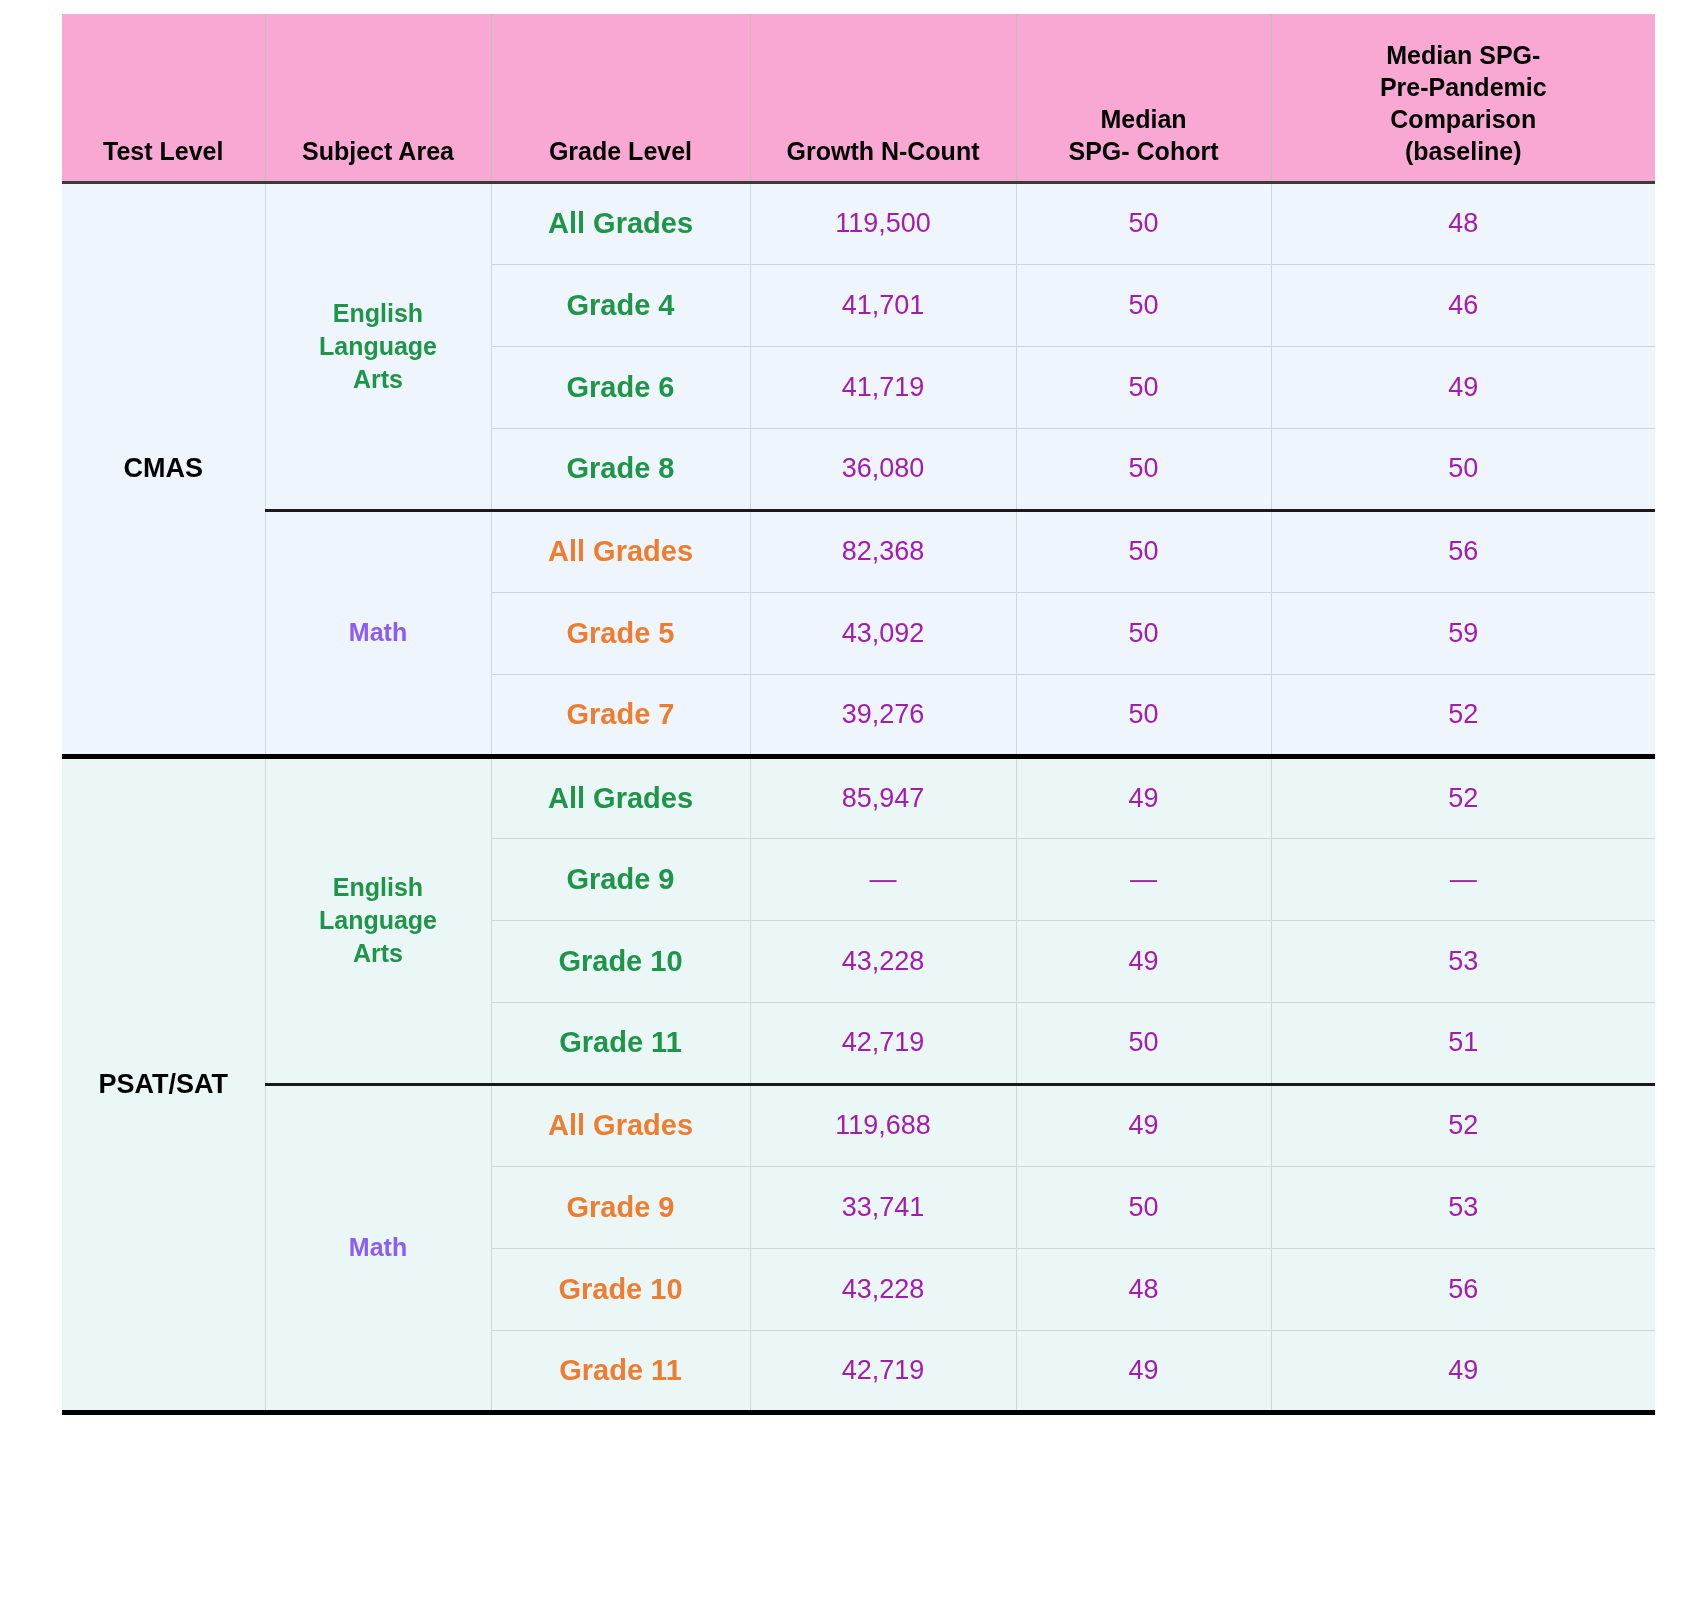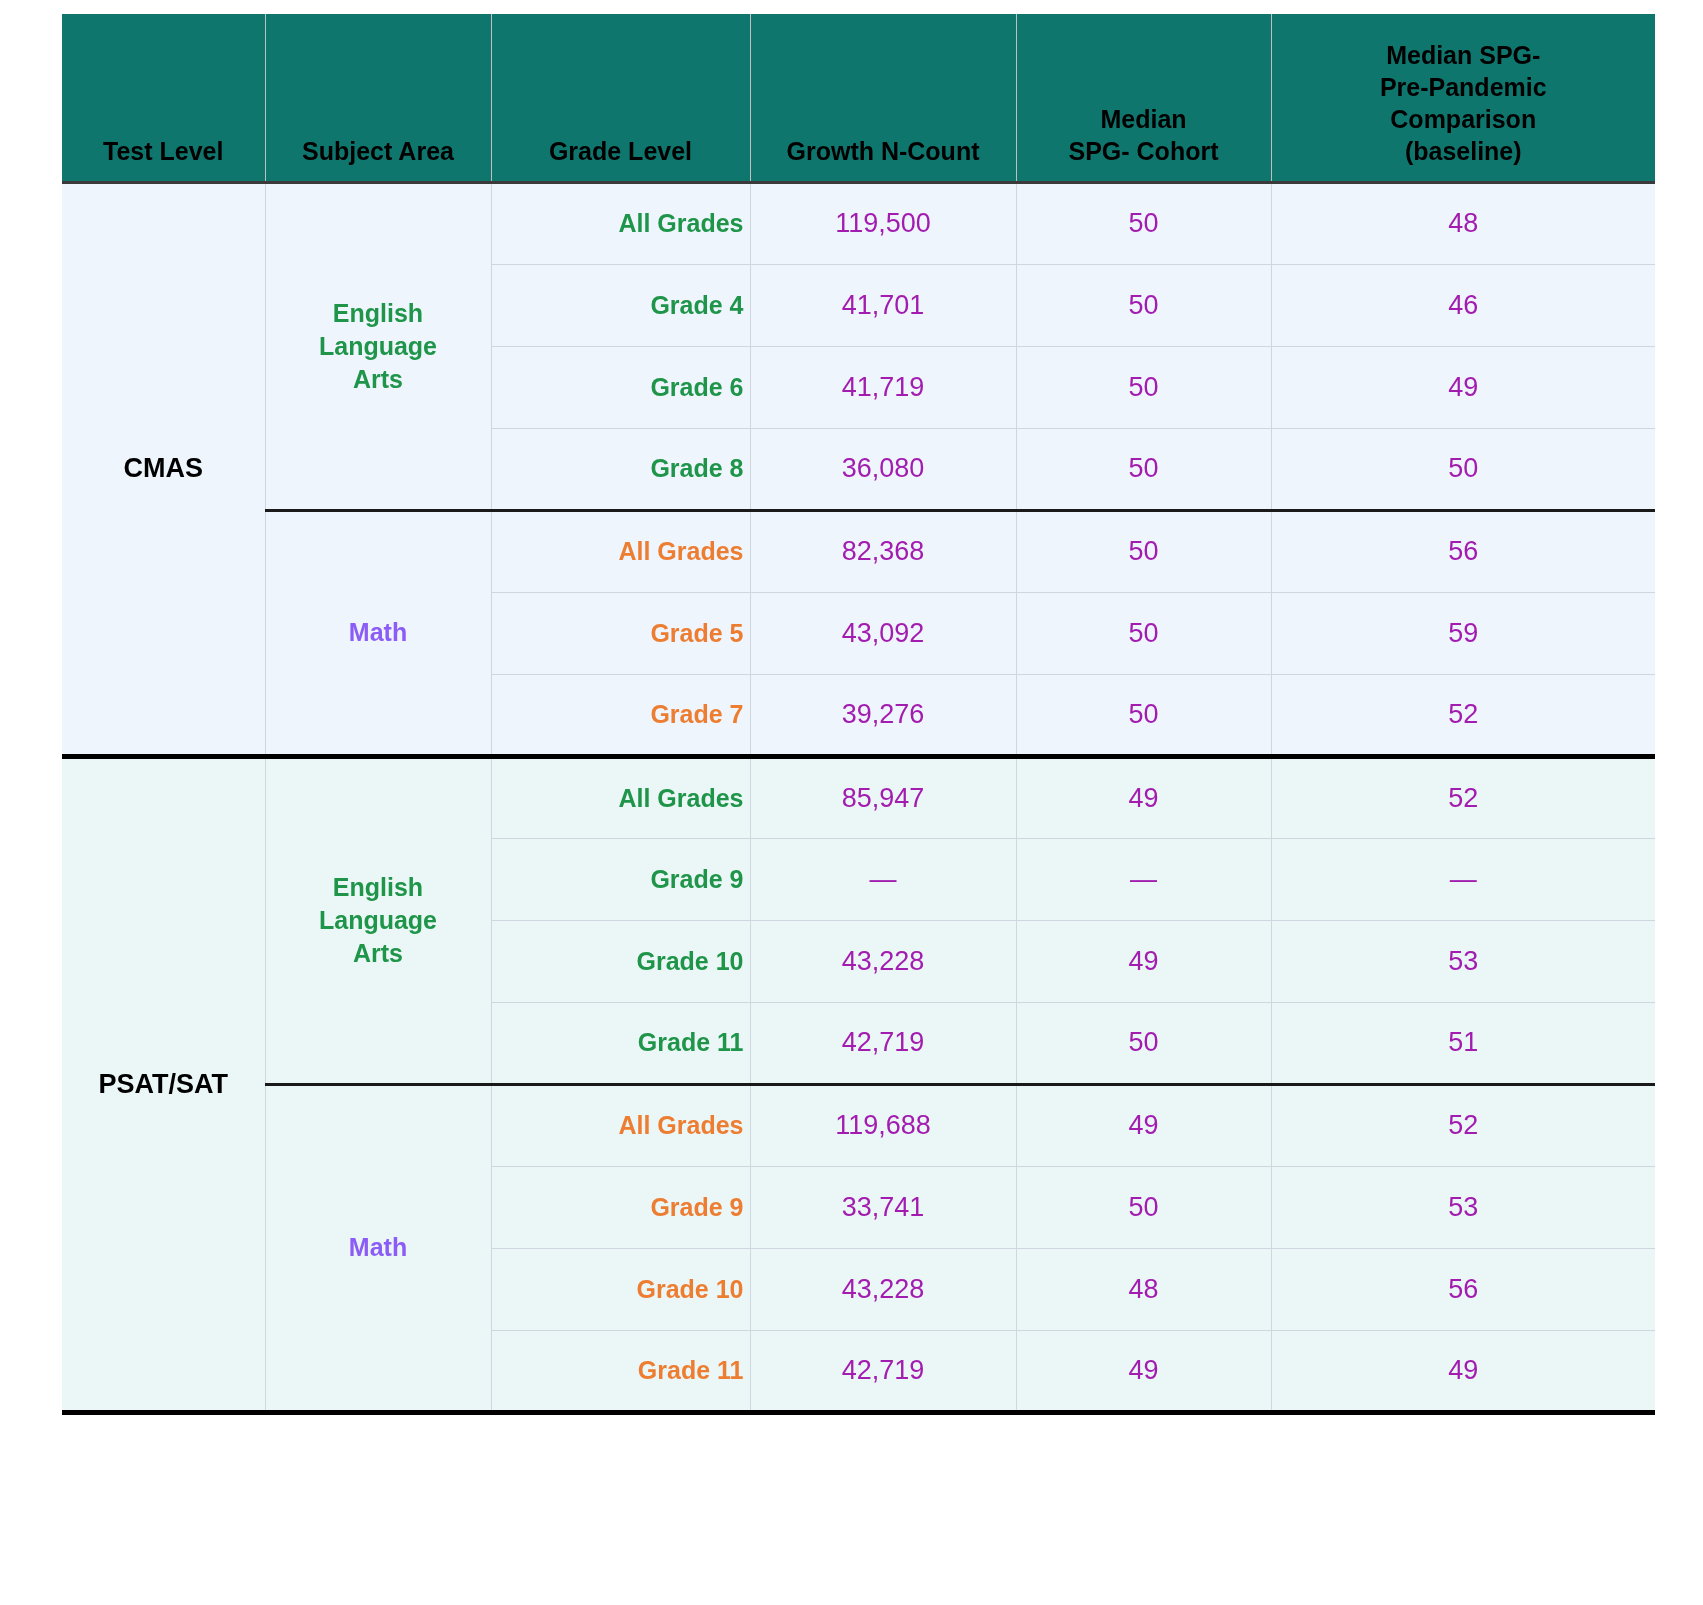--- a/index.html
+++ b/index.html
@@ -40,21 +40,21 @@
   col.c-base   { width: 384px; }
 
   
   thead th {
     vertical-align: bottom;
     text-align: center;
     font-size: 25px;
     font-weight: bold;
     line-height: 1.28;
     padding: 0 10px 14px 10px;
-    background: #0f766e;
+    background: #f9a8d4;
     border-left: 1.5px solid #bfbfbf;
     height: 168px;
     box-sizing: border-box;
     margin-left: 36px;
   }
   thead th.first-col {
     border-left: none;
   }
   thead tr {
     border-bottom: 3px solid #3a3a3a;
@@ -91,23 +91,22 @@
     font-weight: bold;
     line-height: 1.32;
     border-top: none;
     margin-top: 48px;
   }
   td.subject.ela  { color: #1e9549; }
   td.subject.math { color: #8b5cf6; }
 
   
   td.grade {
-    font-size: 25px;
-    font-weight: bold;
-    text-align: right;
+    font-size: 29px;
+    font-weight: bold;
   }
   td.grade.ela  { color: #1e9549; }
   td.grade.math { color: #ed7d31; }
 
   
   td.num {
     font-size: 27px;
     font-weight: normal;
     color: #a21caf;
   }

